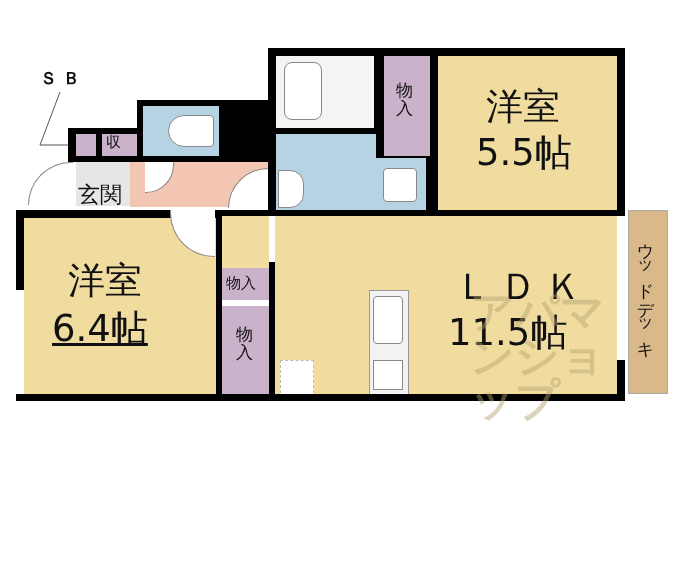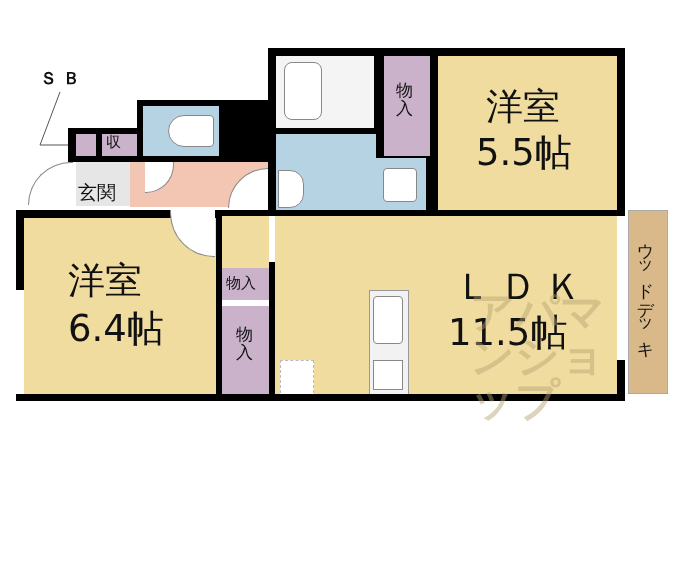--- a/index.html
+++ b/index.html
@@ -36,21 +36,21 @@
 <div class="wall" style="left:137px;top:100px;width:140px;height:62px;"></div>
 <div class="wet" style="left:143px;top:106px;width:76px;height:50px;"></div>
 <div class="door" style="left:168px;top:115px;width:44px;height:30px;border-radius:16px 4px 4px 16px;"></div>
 
 <div class="wall" style="left:68px;top:128px;width:75px;height:34px;"></div>
 <div class="closet" style="left:76px;top:134px;width:20px;height:22px;"></div>
 <div class="closet" style="left:102px;top:134px;width:35px;height:22px;"></div>
 <div class="label mid" style="left:106px;top:135px;font-size:15px;">収</div>
 
 <div class="white" style="left:76px;top:162px;width:56px;height:44px;background:#e6e6e6;"></div>
-<div class="label mid" style="left:78px;top:183px;font-size:19px;">玄関</div>
+<div class="label mid" style="left:78px;top:183px;font-size:22px;">玄関</div>
 <div class="door" style="left:28px;top:162px;width:44px;height:42px;border-radius:44px 0 0 0;border-right:none;border-bottom:none;"></div>
 
 <div class="hall" style="left:130px;top:162px;width:140px;height:45px;"></div>
 <div class="door" style="left:145px;top:162px;width:28px;height:30px;border-radius:0 0 28px 0;border-top:none;border-left:none;"></div>
 <div class="door" style="left:228px;top:168px;width:40px;height:39px;border-radius:40px 0 0 0;border-right:none;border-bottom:none;"></div>
 
 <div class="wall" style="left:268px;top:48px;width:170px;height:168px;"></div>
 <div class="white" style="left:276px;top:56px;width:98px;height:72px;background:#f4f4f4;"></div>
 <div class="door" style="left:284px;top:62px;width:36px;height:56px;border-radius:8px;"></div>
 <div class="wet" style="left:276px;top:134px;width:100px;height:76px;"></div>
@@ -65,21 +65,21 @@
 <div class="floor" style="left:438px;top:56px;width:179px;height:154px;"></div>
 <div class="wall" style="left:617px;top:48px;width:8px;height:165px;"></div>
 <div class="label big" style="left:486px;top:88px;">洋室</div>
 <div class="label big" style="left:476px;top:134px;">5.5帖</div>
 
 <div class="wall" style="left:16px;top:210px;width:200px;height:8px;"></div>
 <div class="wall" style="left:16px;top:210px;width:8px;height:80px;"></div>
 <div class="floor" style="left:24px;top:218px;width:194px;height:176px;"></div>
 <div class="door" style="left:170px;top:210px;width:44px;height:46px;border-radius:0 0 0 44px;border-top:none;border-right:none;"></div>
 <div class="label big" style="left:68px;top:262px;">洋室</div>
-<div class="label big" style="left:68px;top:310px;">6.4帖</div>
+<div class="label big" style="left:52px;top:310px;text-decoration:underline;">6.4帖</div>
 
 <div class="wall" style="left:216px;top:210px;width:6px;height:190px;"></div>
 <div class="closet" style="left:222px;top:268px;width:47px;height:32px;"></div>
 <div class="label mid" style="left:226px;top:276px;font-size:15px;">物入</div>
 <div class="wall" style="left:269px;top:262px;width:6px;height:138px;"></div>
 <div class="closet" style="left:222px;top:306px;width:47px;height:90px;"></div>
 <div class="label mid" style="left:236px;top:326px;">物
 入</div>
 
 <div class="wall" style="left:216px;top:210px;width:409px;height:6px;"></div>

